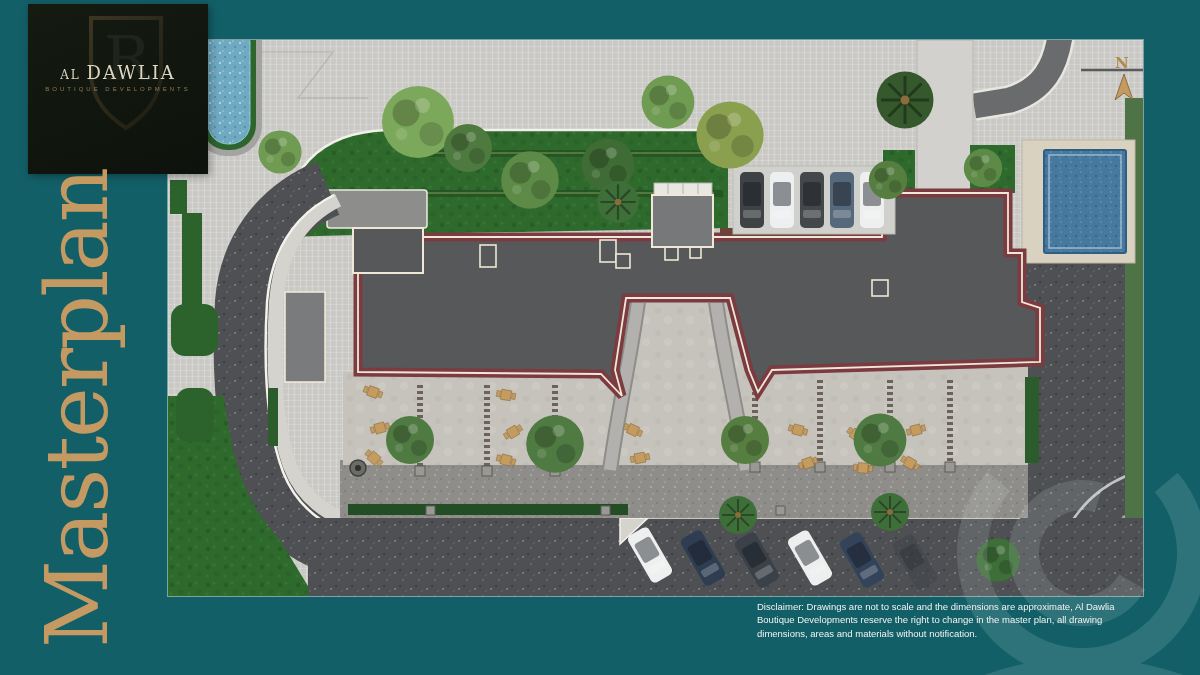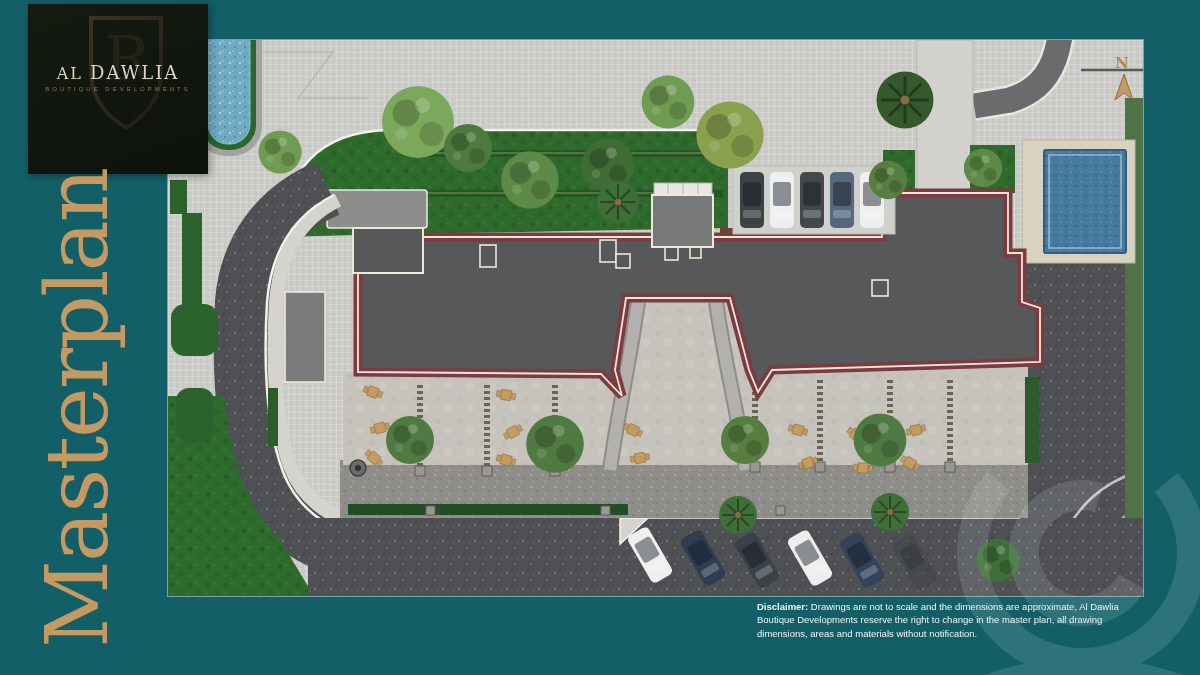--- a/index.html
+++ b/index.html
@@ -19,40 +19,40 @@
     position:absolute;left:28px;top:4px;width:180px;height:170px;
     background:linear-gradient(160deg,#151b11 0%,#10150e 60%,#0d120c 100%);
     box-shadow:2px 2px 8px rgba(0,0,0,.35);
     display:flex;flex-direction:column;align-items:center;justify-content:flex-start;
   }
   .logo-emblem{position:absolute;left:18px;top:6px;opacity:.55;}
   .logo-wordmark{
     margin-top:58px;color:#ddd6c4;font-family:"DejaVu Serif", serif;
     letter-spacing:2px;white-space:nowrap;z-index:2;
   }
-  .logo-wordmark .al{font-size:16px;}
+  .logo-wordmark .al{font-size:12px;}
   .logo-wordmark .dawlia{font-size:18px;}
   .logo-sub{
     margin-top:3px;color:#8d7c52;font-size:6px;letter-spacing:3px;z-index:2;
     font-family:"Liberation Sans", sans-serif;
   }
   
   .master-title{
     position:absolute;left:34px;top:648px;
     transform:rotate(-90deg);transform-origin:0 0;
     font-family:"DejaVu Serif", serif;font-size:86px;font-weight:500;
     color:#c49a62;white-space:nowrap;letter-spacing:-2px;line-height:1;
   }
   
   .disclaimer{
     position:absolute;left:757px;top:600px;width:390px;
     color:#f2f3f2;font-size:9.5px;line-height:1.4;
     font-family:"Liberation Sans", sans-serif;
   }
-  .disclaimer b{font-weight:bold;}
+  .disclaimer b{font-weight:normal;}
   
   .watermark{position:absolute;right:-22px;bottom:-38px;opacity:.13;pointer-events:none;}
 </style>
 </head>
 <body>
 
 <div class="plan">
 <svg width="975" height="556" viewBox="0 0 975 556">
   <defs>
     <pattern id="tiles" width="6" height="6" patternUnits="userSpaceOnUse">

